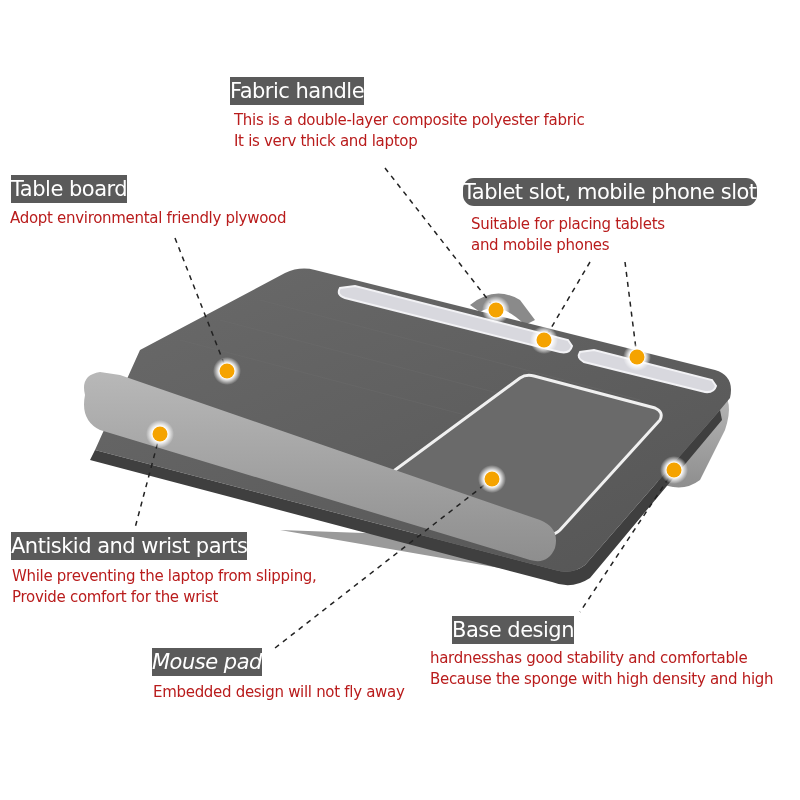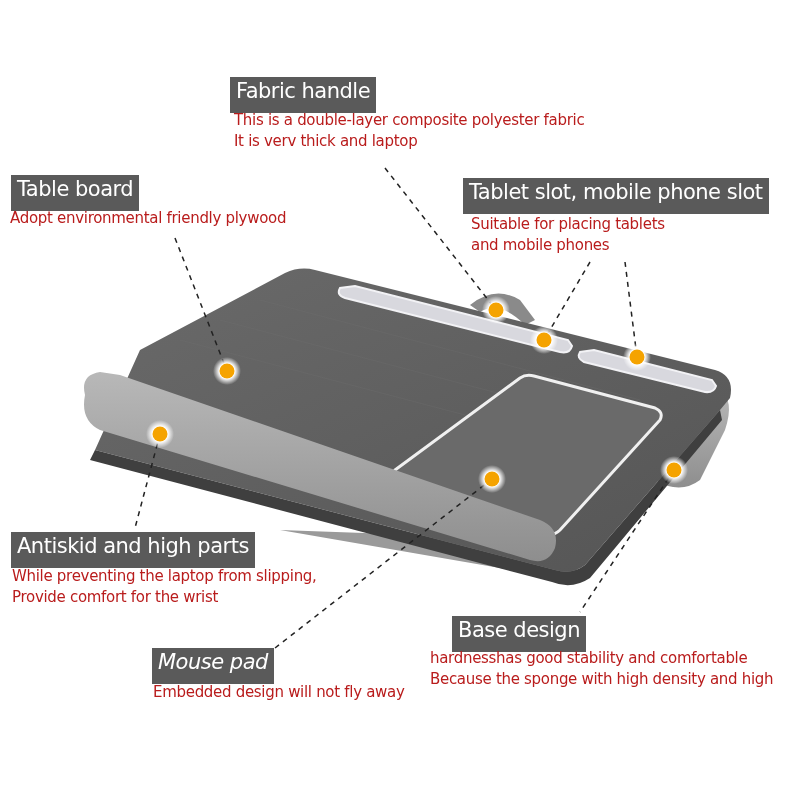--- a/index.html
+++ b/index.html
@@ -1,19 +1,19 @@
 <!DOCTYPE html>
 <html><head>
 <meta charset="utf-8">
 <style>
   html, body { margin: 0; padding: 0; background: #ffffff; }
   body { width: 800px; height: 800px; position: relative; overflow: hidden;
          font-family: "DejaVu Sans", "Liberation Sans", sans-serif; color: #222; }
-  .label { position: absolute; background: #5a5a5a; color: #fff; padding: 0 6px;
-           font-size: 21px; line-height: 28px; height: 36px; letter-spacing: -0.5px;
+  .label { position: absolute; background: #5a5a5a; color: #fff; padding: 0 0;
+           font-size: 21px; line-height: 28px; height: 28px; letter-spacing: -0.5px;
            white-space: nowrap; }
   .desc { position: absolute; font-size: 15px; line-height: 21px; color: #b91c1c;
           white-space: nowrap; letter-spacing: -0.3px; }
   .desc span { display: block; }
   svg.art { position: absolute; left: 0; top: 0; }
   .hotspot { cursor: pointer; }
 </style>
 </head>
 <body>
 
@@ -102,27 +102,27 @@
 <div class="desc" style="left:234px; top:110px;">
   <span>This is a double-layer composite polyester fabric</span>
   <span>It is verv thick and laptop</span>
 </div>
 
 <div class="label" style="left:11px; top:175px;">Table board</div>
 <div class="desc" style="left:10px; top:208px;">
   <span>Adopt environmental friendly plywood</span>
 </div>
 
-<div class="label" style="left:463px; top:178px;">Tablet slot, mobile phone slot</div>
+<div class="label" style="left:463px; top:178px;border-radius:11px;">Tablet slot, mobile phone slot</div>
 <div class="desc" style="left:471px; top:214px;">
   <span>Suitable for placing tablets</span>
   <span>and mobile phones</span>
 </div>
 
-<div class="label" style="left:11px; top:532px;">Antiskid and high parts</div>
+<div class="label" style="left:11px; top:532px;">Antiskid and wrist parts</div>
 <div class="desc" style="left:12px; top:566px;">
   <span>While preventing the laptop from slipping,</span>
   <span>Provide comfort for the wrist</span>
 </div>
 
 <div class="label" style="left:152px; top:648px;font-style:italic;">Mouse pad</div>
 <div class="desc" style="left:153px; top:682px;">
   <span>Embedded design will not fly away</span>
 </div>
 

